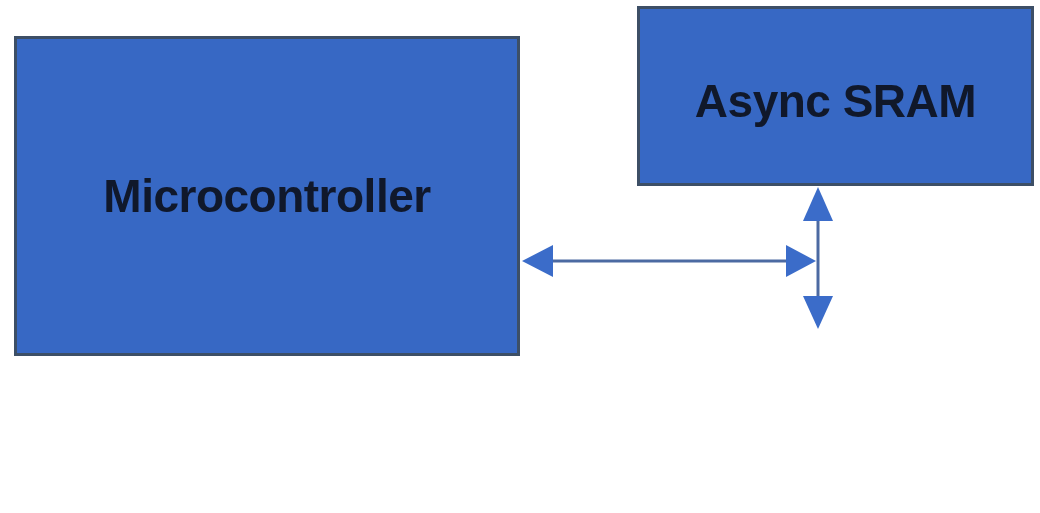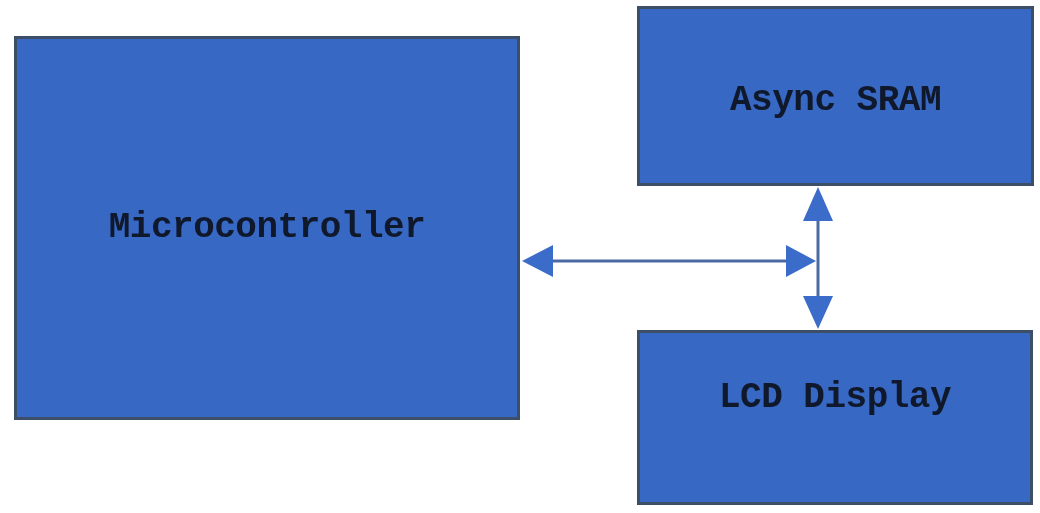--- a/index.html
+++ b/index.html
@@ -21,31 +21,30 @@
     position: absolute;
     box-sizing: border-box;
     background: var(--node-fill, #3768c4);
     border: 3px solid var(--node-border, #3d4f66);
     display: flex;
     flex-direction: column;
     align-items: center;
     justify-content: center;
     color: var(--text, #10182b);
     font-weight: 700;
-    font-size: 36px;
+    font-size: 46px;
     letter-spacing: -0.5px;
     line-height: 1.5;
     text-align: center;
-    font-family: Liberation Mono, monospace;
   }
   .node-microcontroller {
     left: 14px;
     top: 36px;
     width: 506px;
-    height: 384px;
+    height: 320px;
   }
   .node-sram {
     left: 637px;
     top: 6px;
     width: 397px;
     height: 180px;
     padding-top: 10px;
     line-height: 1.45;
   }
   .node-lcd {
@@ -80,23 +79,20 @@
 <div class="canvas">
 
   <div class="node node-microcontroller">
     <span class="node-label">Microcontroller</span>
   </div>
 
   <div class="node node-sram">
     <span class="node-label">Async SRAM</span>
   </div>
 
-  <div class="node node-lcd">
-    <span class="node-label">LCD Display</span>
-  </div>
 
   <svg class="arrow-layer" viewBox="0 0 1040 513" xmlns="http://www.w3.org/2000/svg">
 
     <g>
       <line class="arrow-line" x1="548" y1="261" x2="792" y2="261"></line>
       <polygon class="arrow-head" points="522,261 553,245 553,277"></polygon>
       <polygon class="arrow-head" points="816,261 786,245 786,277"></polygon>
     </g>
 
     <g>

